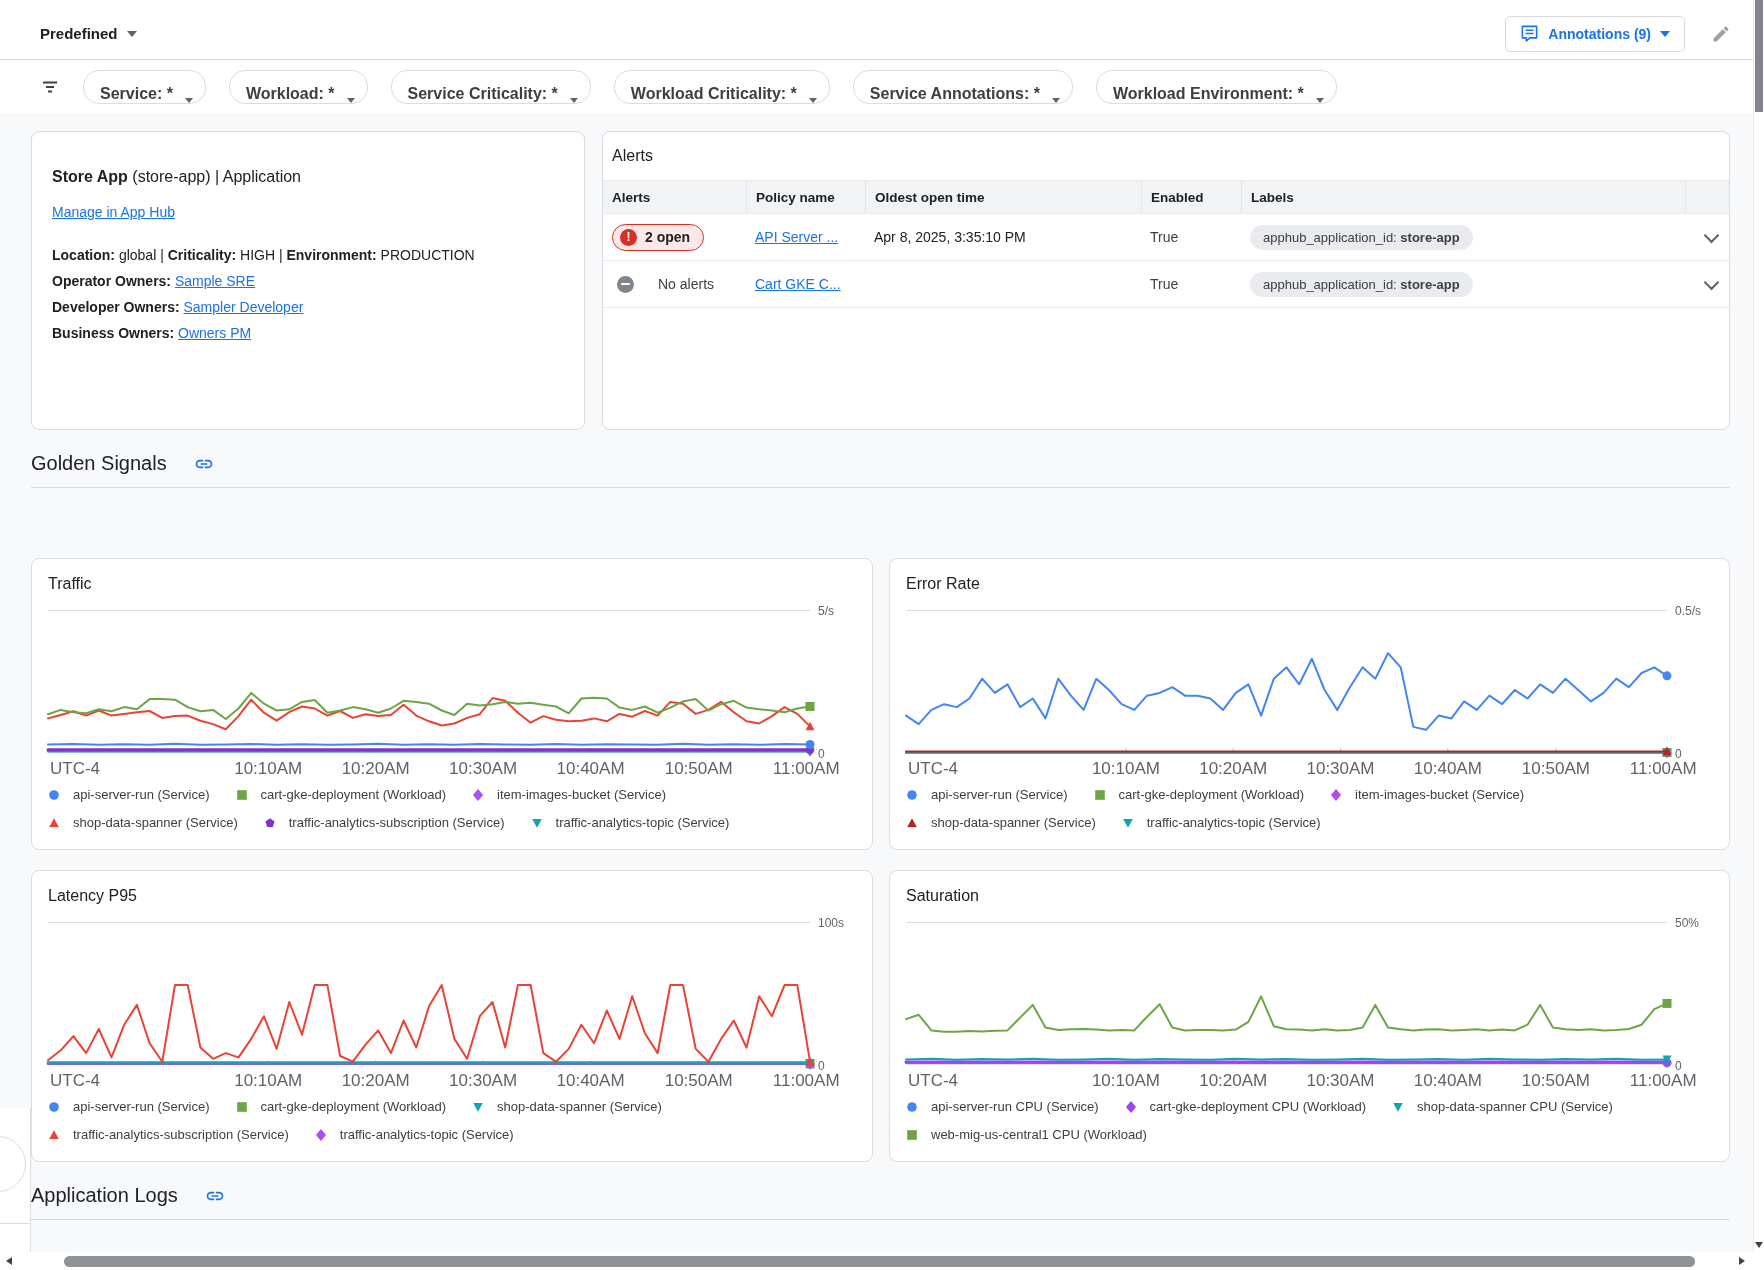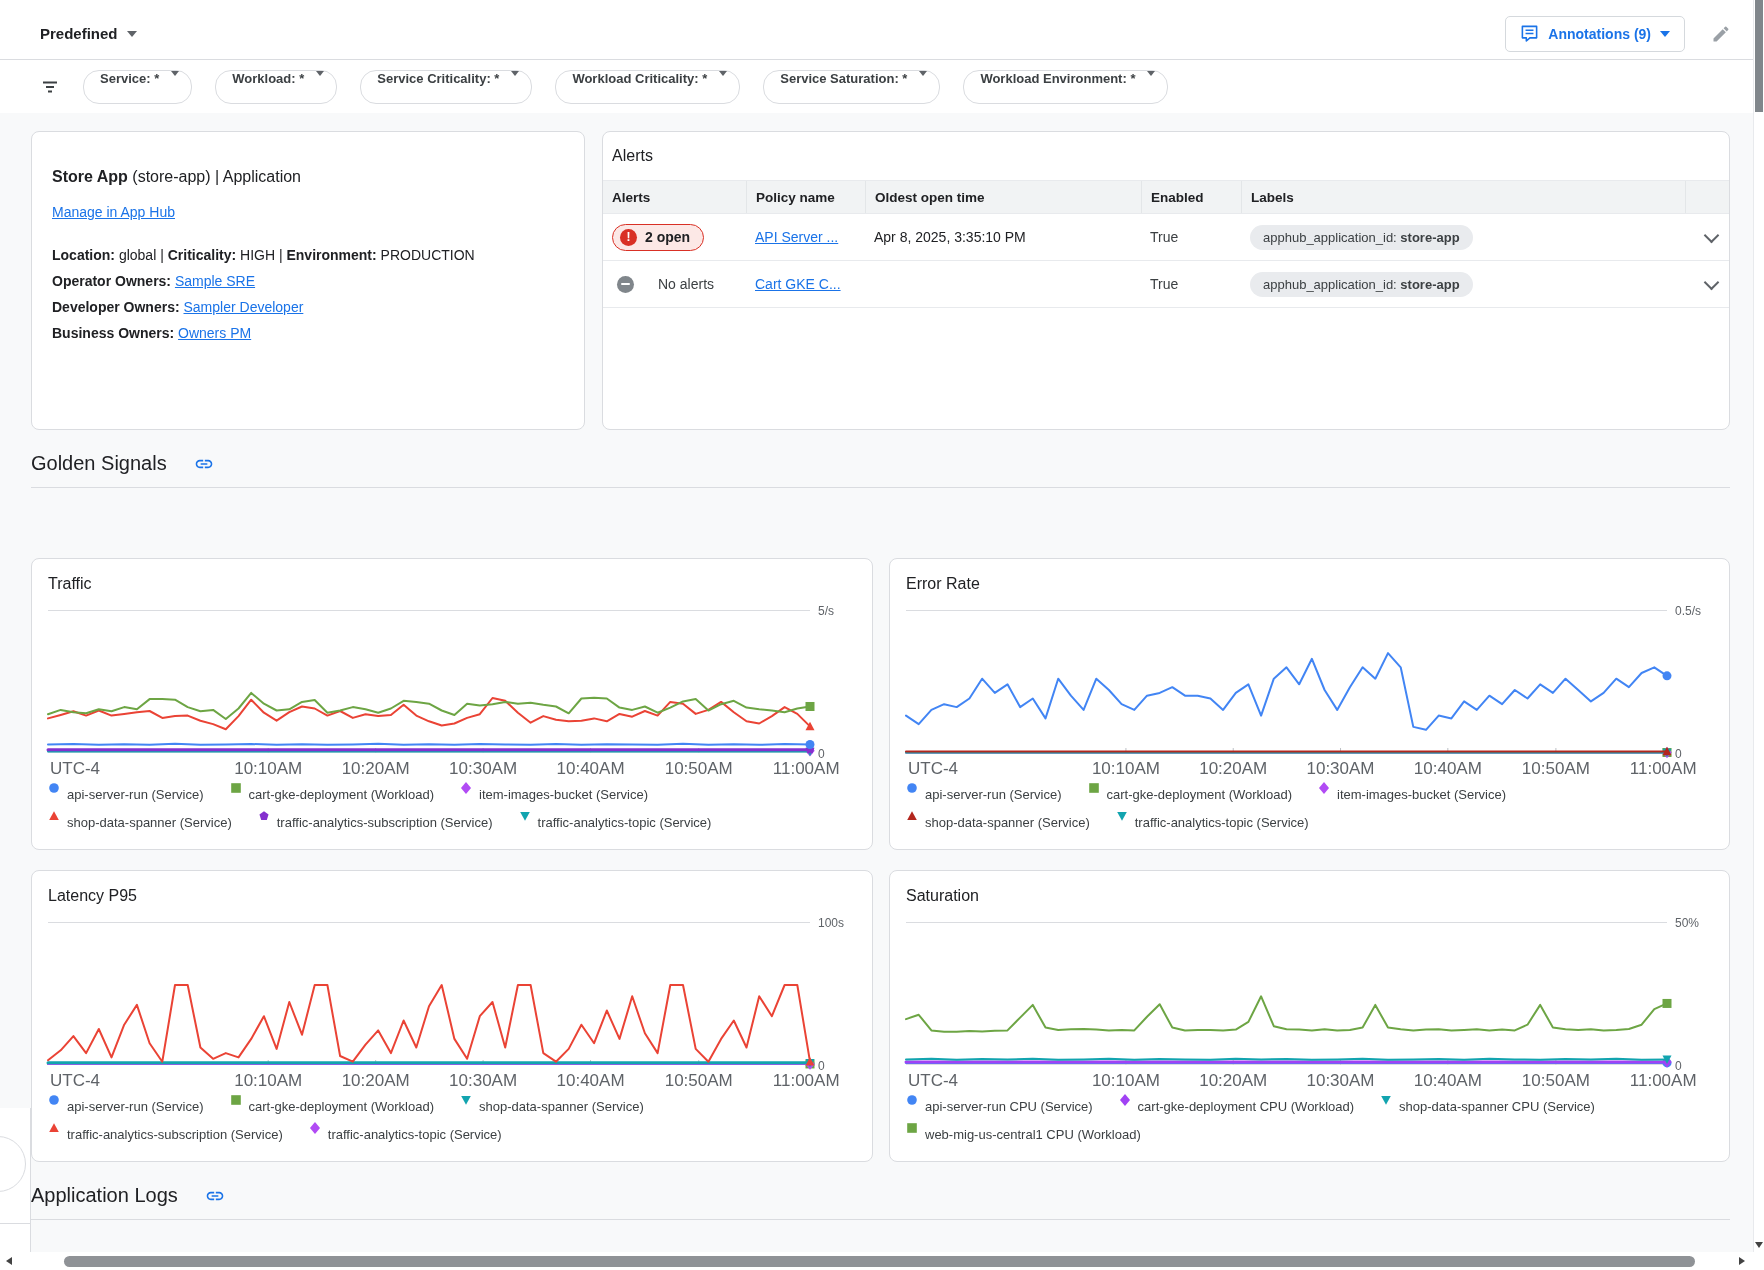--- a/index.html
+++ b/index.html
@@ -11,22 +11,22 @@
     justify-content:space-between;padding:0 18px 0 40px;box-sizing:border-box;}
   .view-sel{display:flex;align-items:center;gap:9px;font-size:15px;font-weight:700;cursor:pointer;}
   .caret-dn{width:0;height:0;border-left:5px solid transparent;border-right:5px solid transparent;border-top:6px solid #5f6368;}
   .topbar-right{display:flex;align-items:center;gap:22px;}
   .ann-btn{display:flex;align-items:center;gap:9px;height:36px;padding:0 14px;background:#fff;
     border:1px solid #d5d9dd;border-radius:5px;color:#1a73e8;font-size:14px;font-weight:700;cursor:pointer;}
   .ann-btn .caret-dn{border-top-color:#1a73e8;}
   .icon-btn{display:flex;align-items:center;justify-content:center;width:28px;height:28px;cursor:pointer;}
   
   .filterbar{height:53px;background:#fff;display:flex;align-items:center;gap:23px;padding:0 0 0 40px;}
-  .chip{display:inline-flex;align-items:flex-start;gap:12px;height:32px;padding:0 12px 0 16px;border:1px solid #dadce0;
-    border-radius:16px;background:#fff;font-size:13px;font-weight:700;color:#3c4043;cursor:pointer;white-space:nowrap;}
+  .chip{display:inline-flex;align-items:flex-end;gap:12px;height:32px;padding:0 12px 0 16px;border:1px solid #dadce0;
+    border-radius:16px;background:#fff;font-size:16px;font-weight:700;color:#3c4043;cursor:pointer;white-space:nowrap;}
   .chip .caret-dn{border-left-width:4px;border-right-width:4px;border-top-width:5px;}
   
   .content{padding:18px 23px 0 31px;}
   .cards-row{display:grid;grid-template-columns:554px 1128px;gap:17px;}
   .card{background:#fff;border:1px solid #dadce0;border-radius:8px;box-sizing:border-box;}
   .app-card{height:299px;padding:36px 20px 0 20px;}
   .app-title{font-size:16px;margin-bottom:17px;}
   .app-title b{font-weight:700;}
   a.lnk{color:#1a73e8;text-decoration:underline;cursor:pointer;}
   .app-link{font-size:14px;display:inline-block;margin-bottom:22px;}
@@ -66,21 +66,21 @@
   .chart-plot{display:flex;}
   .plot-area{flex:1;position:relative;}
   .plot-svg{display:block;width:100%;height:145px;overflow:visible;}
   .ygutter{width:46px;position:relative;font-size:12px;color:#5f6368;}
   .ymax{position:absolute;top:-5px;left:8px;}
   .ymin{position:absolute;bottom:-7px;left:8px;}
   .xaxis{position:relative;height:22px;margin-right:46px;font-size:17px;color:#5f6368;}
   .xaxis .tz{position:absolute;left:2px;top:5px;}
   .xaxis .tick{position:absolute;top:5px;transform:translateX(-50%);white-space:nowrap;}
   .legend{display:flex;flex-wrap:wrap;gap:2px 26px;margin-top:6px;max-width:790px;font-size:13px;color:#3c4043;}
-  .lg{display:inline-flex;gap:7px;line-height:26px;white-space:nowrap;}
+  .lg{display:inline-flex;align-items:center;gap:13px;line-height:26px;white-space:nowrap;}
   .lg svg{flex:none;}
   
   .vscroll{position:absolute;right:0;top:0;bottom:18px;width:11px;background:#fff;border-left:1px solid #e8eaed;box-sizing:border-box;}
   .vthumb{position:absolute;left:1px;right:1px;top:0;height:112px;background:#80868b;cursor:pointer;}
   .varrow{position:absolute;left:1px;bottom:4px;width:0;height:0;border-left:4.5px solid transparent;
     border-right:4.5px solid transparent;border-top:6px solid #424242;cursor:pointer;}
   .hscroll{position:absolute;left:0;right:11px;bottom:0;height:18px;background:#fff;}
   .hthumb{position:absolute;left:64px;width:1631px;top:3.5px;height:11px;border-radius:6px;background:#8f9296;cursor:pointer;}
   .harrow-l{position:absolute;left:6px;top:4.5px;width:0;height:0;border-top:4.5px solid transparent;
     border-bottom:4.5px solid transparent;border-right:6px solid #424242;cursor:pointer;}
@@ -134,21 +134,21 @@
       </div>
       <div class="chip">
         <span>Service Criticality: *</span>
         <span class="caret-dn"></span>
       </div>
       <div class="chip">
         <span>Workload Criticality: *</span>
         <span class="caret-dn"></span>
       </div>
       <div class="chip">
-        <span>Service Saturation: *</span>
+        <span>Service Annotations: *</span>
         <span class="caret-dn"></span>
       </div>
       <div class="chip">
         <span>Workload Environment: *</span>
         <span class="caret-dn"></span>
       </div>
     </div>
 
     <div class="content">
       <div class="cards-row">

